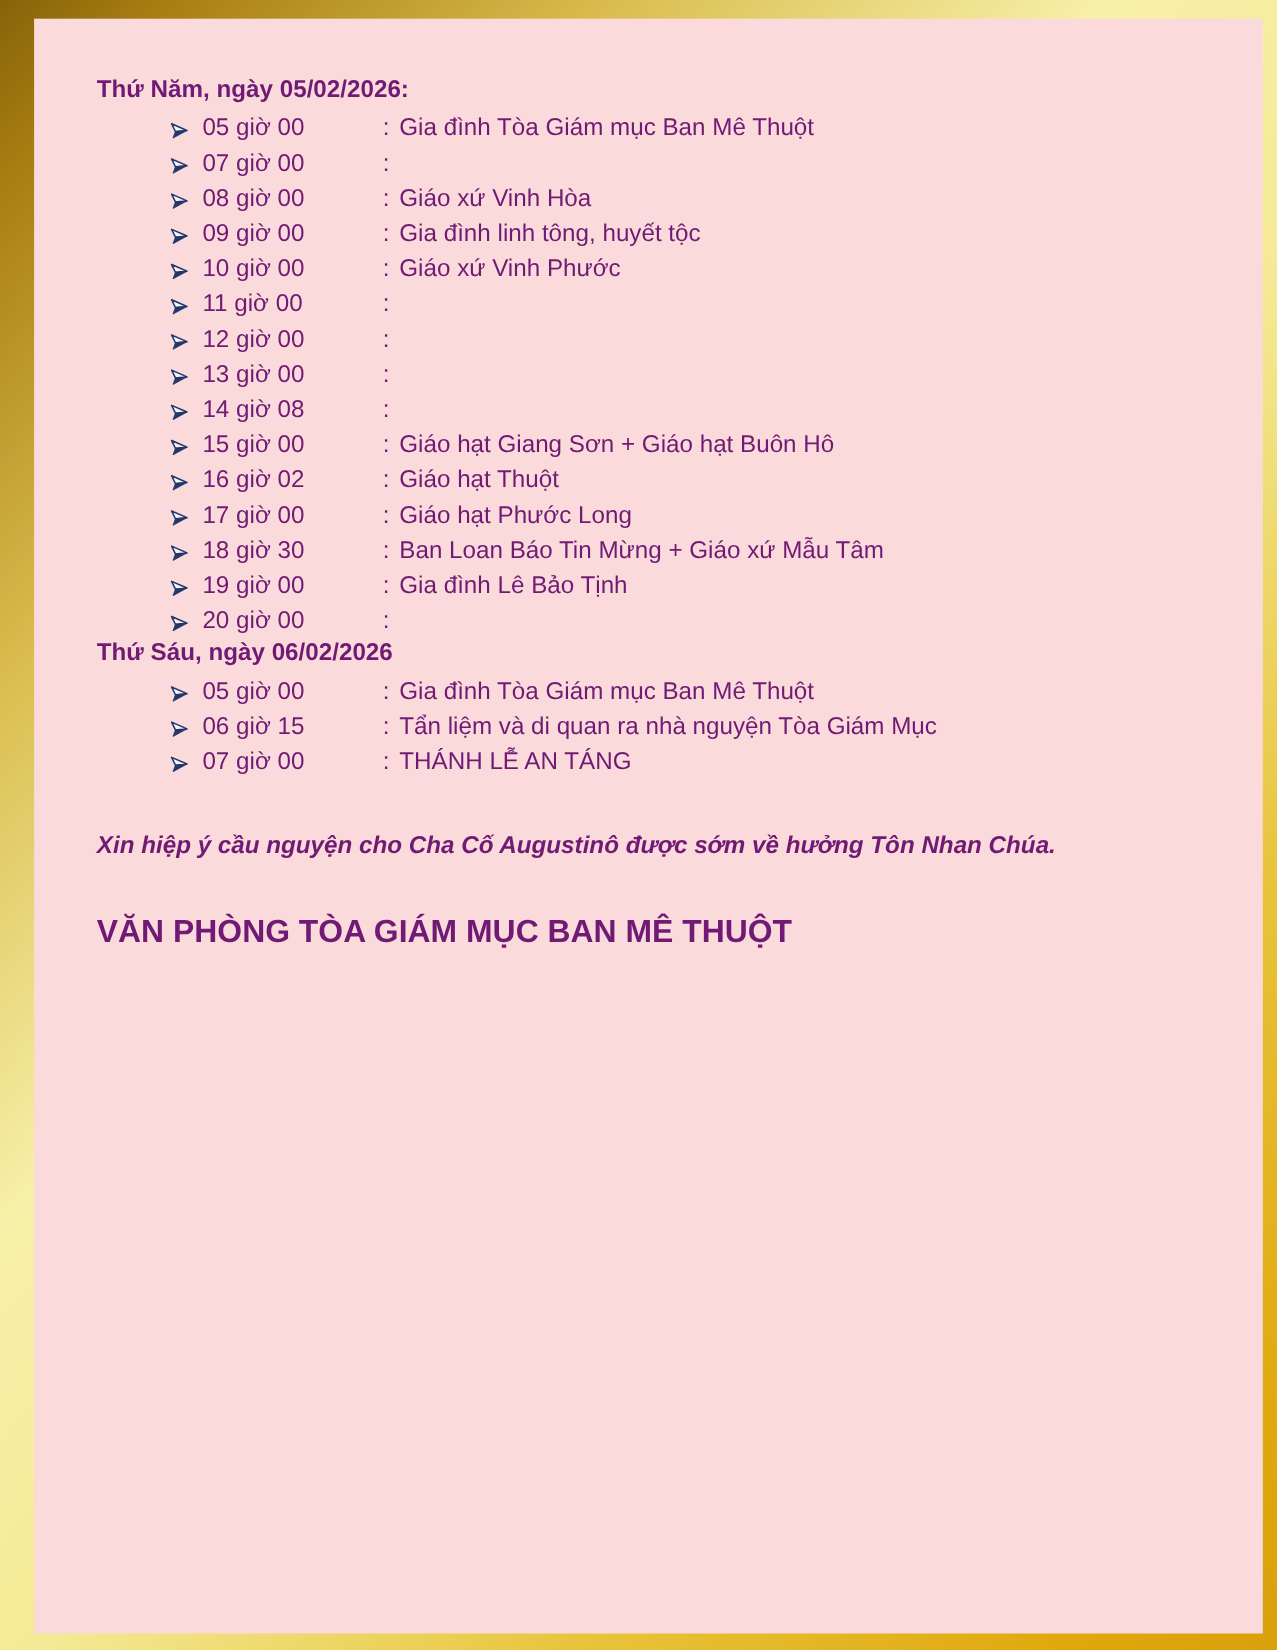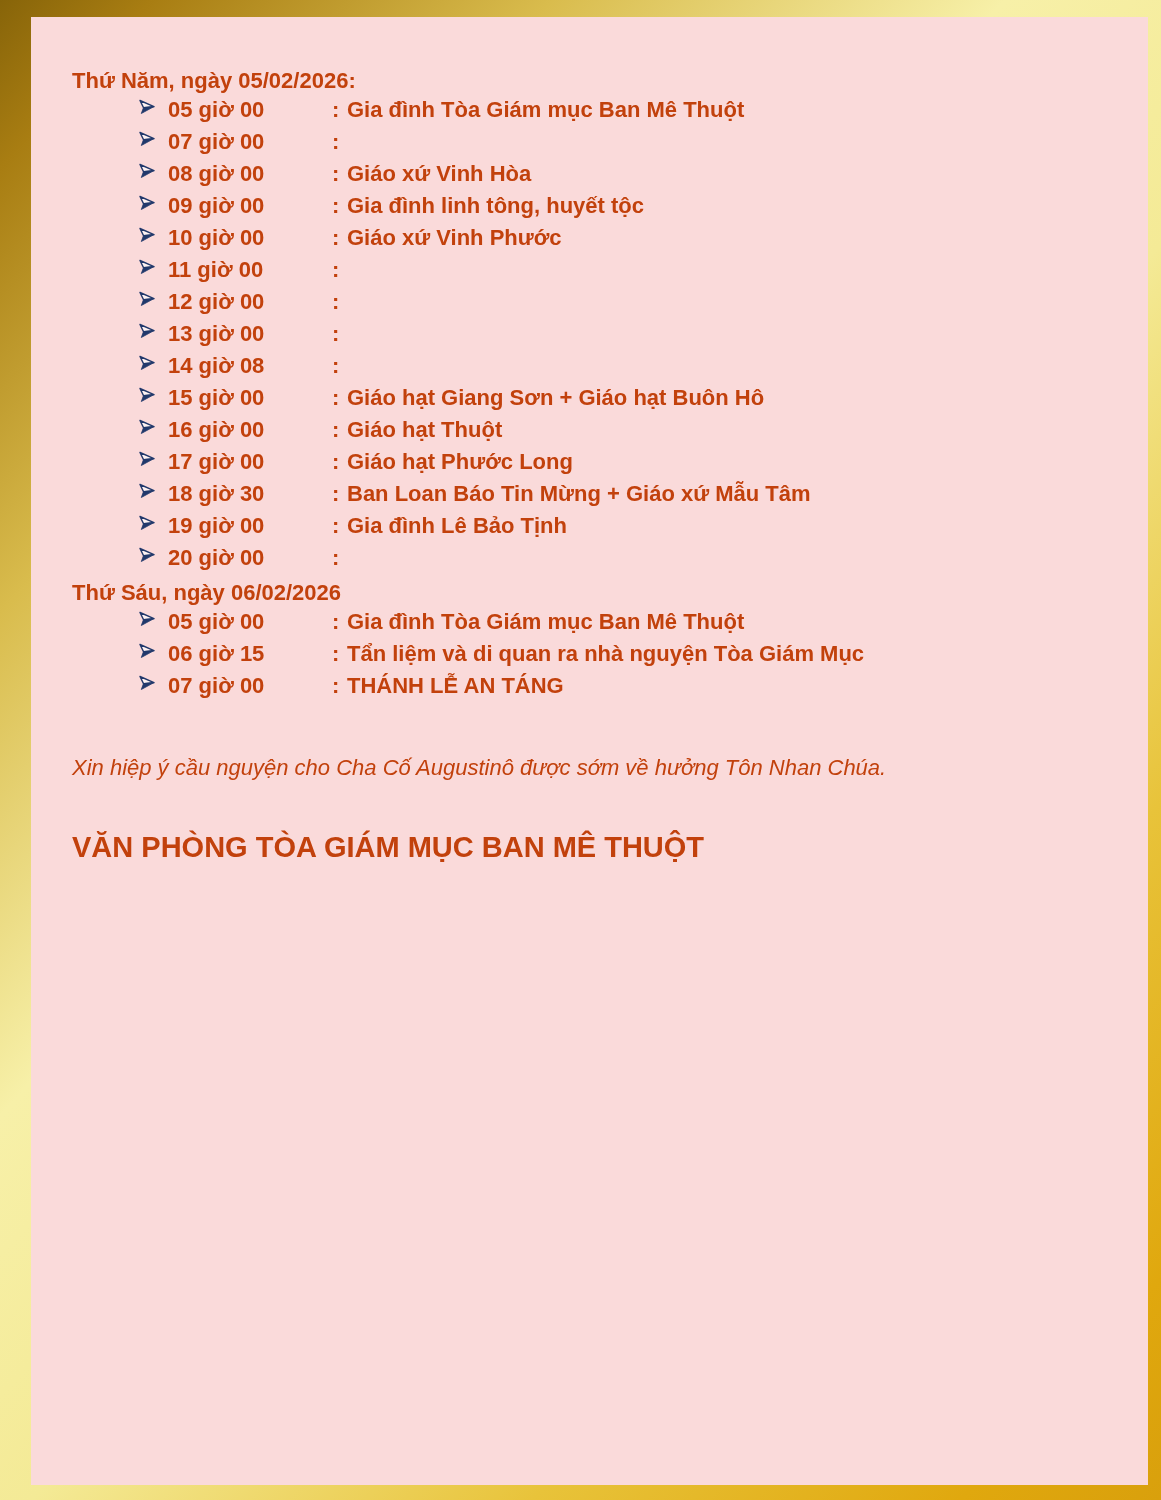--- a/index.html
+++ b/index.html
@@ -30,35 +30,36 @@
   .page {
     position: absolute;
     left: 31px;
     top: 17px;
     right: 13px;
     bottom: 15px;
     background: #fadada;
   }
   .content {
     padding: 48px 0 0 41px;
-    color: #c2410c;
+    color: #701a75;
+    margin-left: 16px;
   }
   .day-header {
     font-size: 22px;
     font-weight: bold;
     line-height: 32px;
     white-space: nowrap;
   }
   .row {
     display: flex;
-    align-items: flex-start;
+    align-items: flex-end;
     padding-left: 65px;
     height: 32px;
     font-size: 22px;
-    font-weight: bold;
+    font-weight: normal;
     white-space: nowrap;
   }
   .bullet {
     width: 31px;
     display: inline-flex;
     align-items: center;
     flex: none;
   }
   .time {
     width: 164px;
@@ -67,21 +68,21 @@
   .colon {
     width: 15px;
     flex: none;
   }
   .desc {
     flex: 1 1 auto;
   }
   .prayer {
     margin: 47px 0 0 0;
     font-size: 22px;
-    font-weight: normal;
+    font-weight: bold;
     font-style: italic;
     line-height: 32px;
     white-space: nowrap;
   }
   .signature {
     margin: 47px 0 0 0;
     font-size: 29px;
     font-weight: bold;
     line-height: 32px;
     white-space: nowrap;
@@ -204,21 +205,21 @@
             <span class="colon">:</span>
             <span class="desc">Giáo hạt Giang Sơn + Giáo hạt Buôn Hô</span>
           </div>
           <div class="row">
             <span class="bullet">
               <svg width="21" height="20" viewBox="0 0 21 20" aria-hidden="true">
                 <path d="M3,3.5 L17,9.6 L6.5,10.6 Z" fill="#fdf2f2" stroke="#21386b" stroke-width="1.4" stroke-linejoin="round"></path>
                 <path d="M6.5,10.6 L17,9.6 L4.3,16.5 Z" fill="#21386b" stroke="#21386b" stroke-width="0.8" stroke-linejoin="round"></path>
               </svg>
             </span>
-            <span class="time">16 giờ 00</span>
+            <span class="time">16 giờ 02</span>
             <span class="colon">:</span>
             <span class="desc">Giáo hạt Thuột</span>
           </div>
           <div class="row">
             <span class="bullet">
               <svg width="21" height="20" viewBox="0 0 21 20" aria-hidden="true">
                 <path d="M3,3.5 L17,9.6 L6.5,10.6 Z" fill="#fdf2f2" stroke="#21386b" stroke-width="1.4" stroke-linejoin="round"></path>
                 <path d="M6.5,10.6 L17,9.6 L4.3,16.5 Z" fill="#21386b" stroke="#21386b" stroke-width="0.8" stroke-linejoin="round"></path>
               </svg>
             </span>

